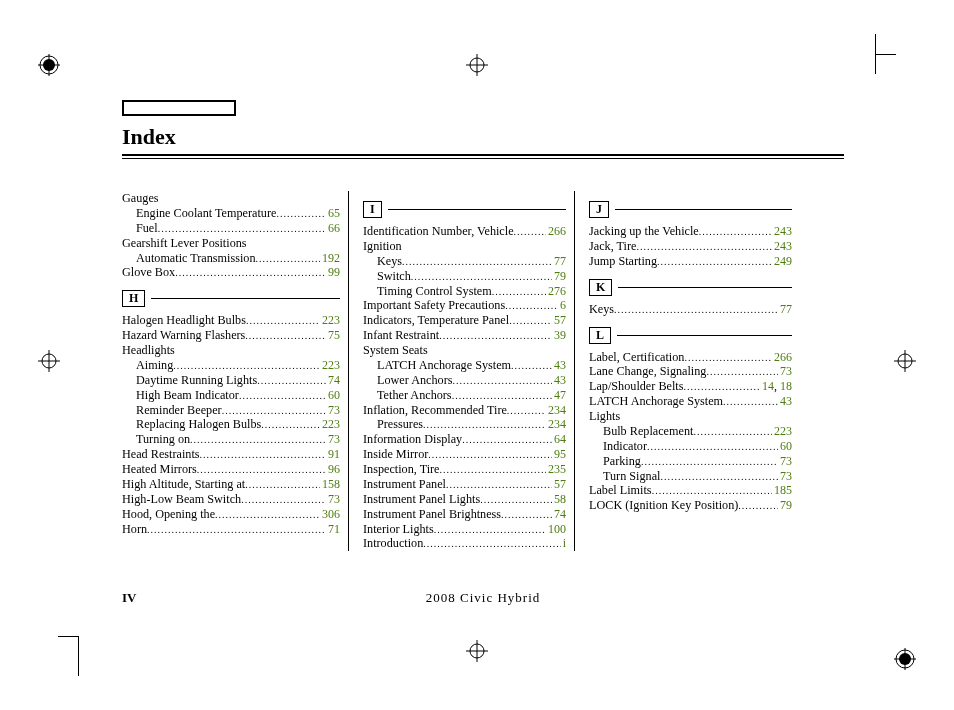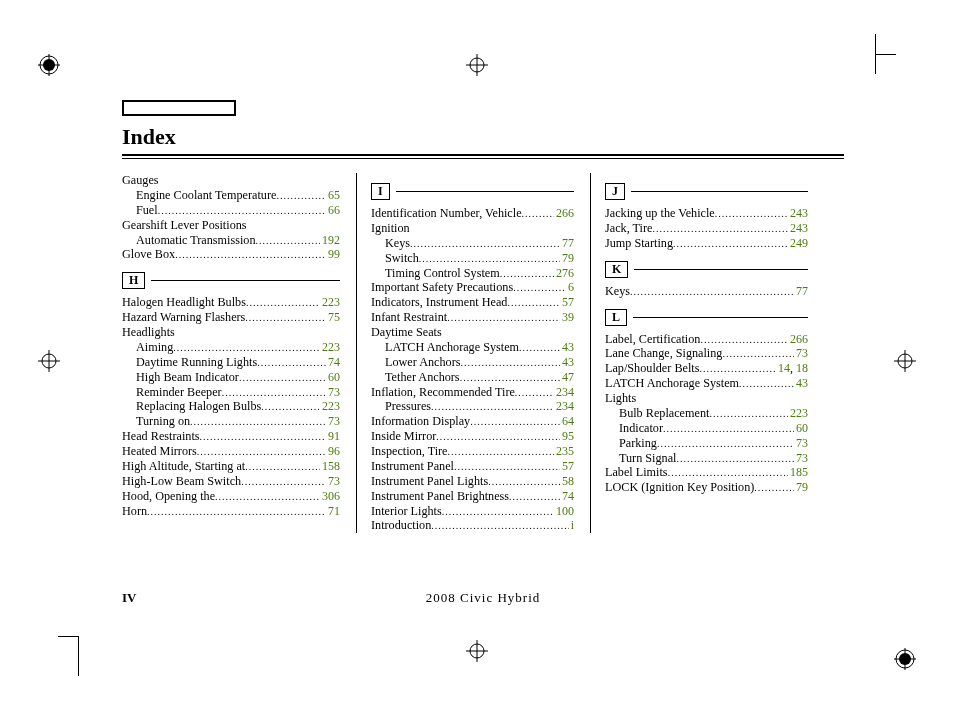--- a/index.html
+++ b/index.html
@@ -5,21 +5,21 @@
   html,body{margin:0;padding:0;background:#fff;font-family:"Times New Roman",Georgia,serif;color:#000}
   .page{width:954px;height:710px;position:relative;box-sizing:border-box}
   .regmark{position:absolute;width:22px;height:22px}
   .regmark svg{display:block}
   .cropmark{position:absolute;background:#000}
   .content{position:absolute;left:122px;top:100px;width:722px}
   .hdr-bar{border:2px solid #000;width:110px;height:12px;margin-bottom:6px}
   .title{font-size:22px;font-weight:bold;margin:8px 0 4px 0}
   .rule{border:0;border-top:2px solid #000;margin:0 0 2px 0}
   .rule.thin{border-top:1px solid #000}
-  .cols{display:flex;gap:8px;margin-top:14px}
+  .cols{display:flex;gap:0;margin-top:32px}
   .col{width:226px;padding:0 8px;box-sizing:border-box;position:relative;font-size:12.2px;line-height:1.22}
   .col + .col{border-left:1px solid #000;padding-left:14px}
   .col:first-child{padding-left:0}
   .letter{display:flex;align-items:center;margin:10px 0 6px 0}
   .letter .box{border:1px solid #000;padding:0 6px;font-weight:bold;font-size:12px;margin-right:6px;line-height:1.25}
   .letter .line{flex:1;border-top:1px solid #000;height:0}
   .row{display:flex;align-items:baseline;white-space:nowrap}
   .row.sub{padding-left:14px}
   .row .t{white-space:normal}
   .row .dots{flex:1;overflow:hidden;letter-spacing:1px;font-size:10px;color:#000}
@@ -222,31 +222,31 @@
             <span class="t">Timing Control System</span>
             <span class="dots"></span>
             <span class="pg"><a href="#">276</a></span>
           </div>
           <div class="row">
             <span class="t">Important Safety Precautions</span>
             <span class="dots"></span>
             <span class="pg"><a href="#">6</a></span>
           </div>
           <div class="row">
-            <span class="t">Indicators, Instrument Head</span>
+            <span class="t">Indicators, Temperature Panel</span>
             <span class="dots"></span>
             <span class="pg"><a href="#">57</a></span>
           </div>
           <div class="row">
             <span class="t">Infant Restraint</span>
             <span class="dots"></span>
             <span class="pg"><a href="#">39</a></span>
           </div>
           <div class="row noleader">
-            <span class="t">Daytime Seats</span>
+            <span class="t">System Seats</span>
           </div>
           <div class="row sub">
             <span class="t">LATCH Anchorage System</span>
             <span class="dots"></span>
             <span class="pg"><a href="#">43</a></span>
           </div>
           <div class="row sub">
             <span class="t">Lower Anchors</span>
             <span class="dots"></span>
             <span class="pg"><a href="#">43</a></span>

